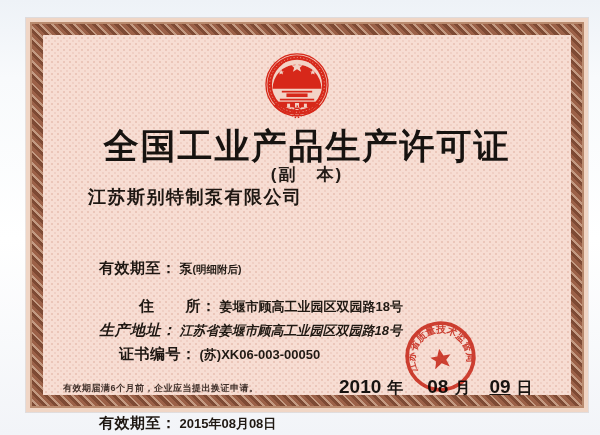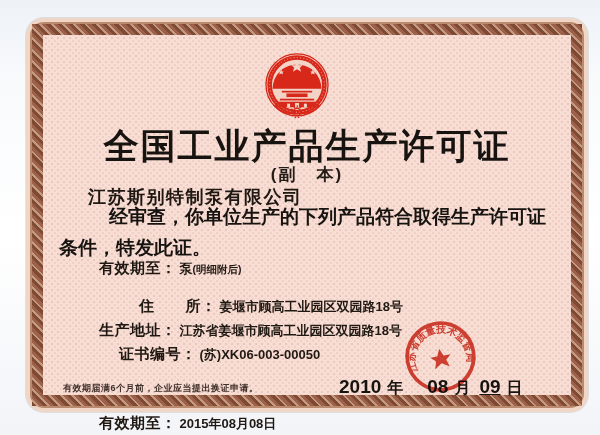--- a/index.html
+++ b/index.html
@@ -9,21 +9,21 @@
     font-family:"Liberation Sans","DejaVu Sans",sans-serif;
     color:#1b1511;
   }
   .cert{
     position:absolute;left:32px;top:24px;width:550px;height:382px;
     box-sizing:border-box;
     border:11px solid #9c6148;
     border-image:repeating-linear-gradient(45deg,#7e4a34 0 3px,#c49a82 3px 5px,#9c6148 5px 8px) 11 round;
     box-shadow:0 0 0 2px #b98a6e,0 0 0 6px #f0d6c6,0 0 0 7px rgba(120,80,60,.15),
                inset 0 0 0 2px #7e4a34;
-    border-radius:12px;
+    border-radius:0;
   }
   .inner{
     position:relative;width:100%;height:100%;
     background-color:#f7ddd3;
     background-image:
       radial-gradient(rgba(205,140,120,.28) 1px,transparent 1.4px),
       radial-gradient(rgba(205,140,120,.16) 1px,transparent 1.4px);
     background-size:6px 6px,6px 6px;
     background-position:0 0,3px 3px;
   }
@@ -42,28 +42,28 @@
   }
   .body-text{
     position:absolute;left:16px;top:166px;width:502px;margin:0;
     font-size:19px;line-height:31px;font-weight:bold;color:#171310;
     text-indent:50px;letter-spacing:0;
   }
   .frow{position:absolute;left:56px;white-space:nowrap;}
   .frow .lbl{font-size:15px;font-weight:bold;letter-spacing:.5px;color:#1e1712;}
   .frow .val{font-size:13px;font-weight:bold;margin-left:3px;color:#201913;}
   .frow .note{font-size:10.5px;font-weight:bold;color:#201913;}
-  .r0{top:224px;} .r1{top:262px;padding-left:40px;} .r2{top:286px;} .r3{top:310px;margin-left:20px;} .r4{top:332px;margin-top:47px;}
+  .r0{top:224px;} .r1{top:262px;padding-left:40px;} .r2{top:286px;font-style:italic;} .r3{top:310px;margin-left:20px;} .r4{top:332px;margin-top:47px;}
   .date-row{
     position:absolute;left:296px;top:330px;display:flex;align-items:baseline;
     font-weight:bold;color:#171310;z-index:1;white-space:nowrap;
   }
   .date-row .num{font-size:19px;}
   .date-row .unit{font-size:16px;margin-left:6px;}
-  .gap-a{margin-left:24px;margin-top:11px;} .gap-b{margin-left:9px;text-decoration:underline;}
+  .gap-a{margin-left:24px;margin-top:11px;} .gap-b{margin-left:19px;text-decoration:underline;}
   .note-text{
     position:absolute;left:20px;top:347px;
     font-size:9px;font-weight:bold;letter-spacing:.5px;color:#40302a;
   }
   .seal{
     position:absolute;left:360px;top:284px;width:75px;height:75px;z-index:5;
     transform:rotate(-10deg);opacity:.88;mix-blend-mode:multiply;
   }
 </style>
 </head>
@@ -100,21 +100,20 @@
       </g>
       <circle cx="50" cy="95" r="5.5" fill="none" stroke="#d7281a" stroke-width="2.2"></circle>
       <circle cx="50" cy="95" r="8.5" fill="none" stroke="#d7281a" stroke-width="2.4" stroke-dasharray="2.2 2.6"></circle>
       <path d="M16 84 q10 14 26 13" stroke="#d7281a" stroke-width="2.5" fill="none"></path>
       <path d="M84 84 q-10 14 -26 13" stroke="#d7281a" stroke-width="2.5" fill="none"></path>
     </svg>
 
     <div class="title">全国工业产品生产许可证</div>
     <div class="subtitle">(副　本)</div>
     <div class="company">江苏斯别特制泵有限公司</div>
-    <p class="body-text">经审查，你单位生产的下列产品符合取得生产许可证条件，特发此证。</p>
 
     <div class="frow r0">
       <span class="lbl">有效期至：</span><span class="val">泵</span><span class="note">(明细附后)</span>
     </div>
     <div class="frow r1">
       <span class="lbl">住　　所：</span><span class="val">姜堰市顾高工业园区双园路18号</span>
     </div>
     <div class="frow r2">
       <span class="lbl">生产地址：</span><span class="val">江苏省姜堰市顾高工业园区双园路18号</span>
     </div>

